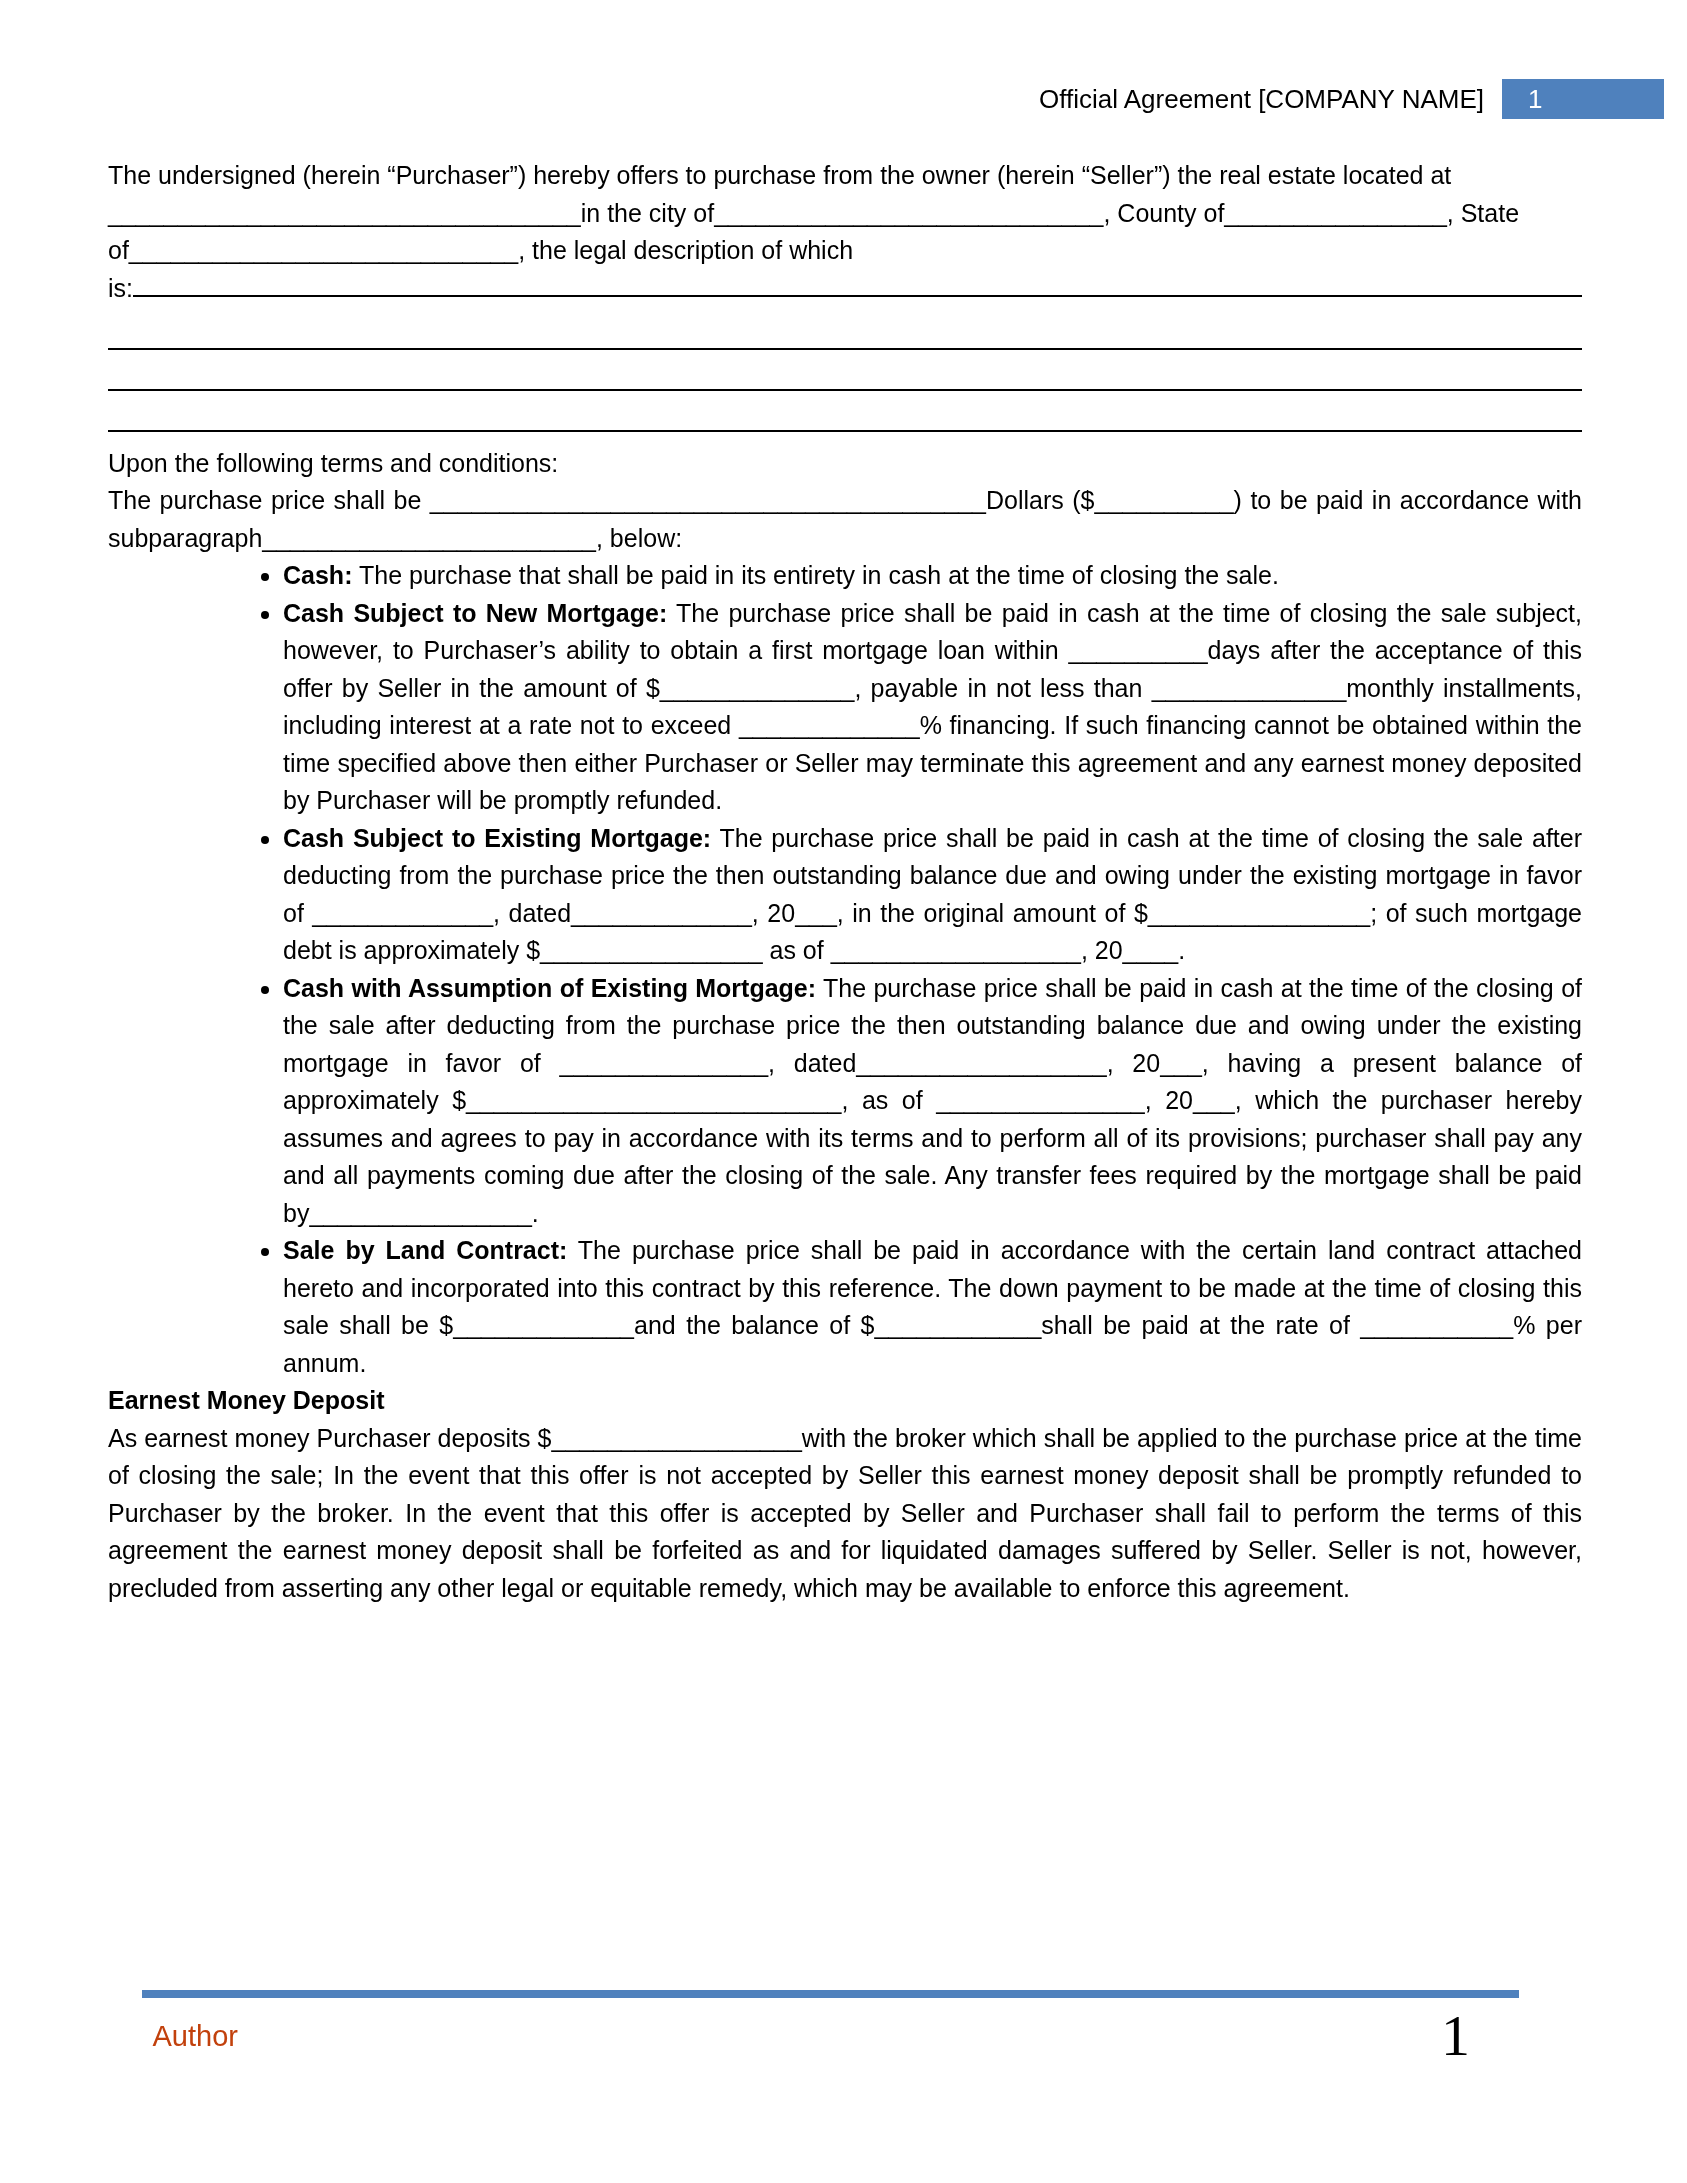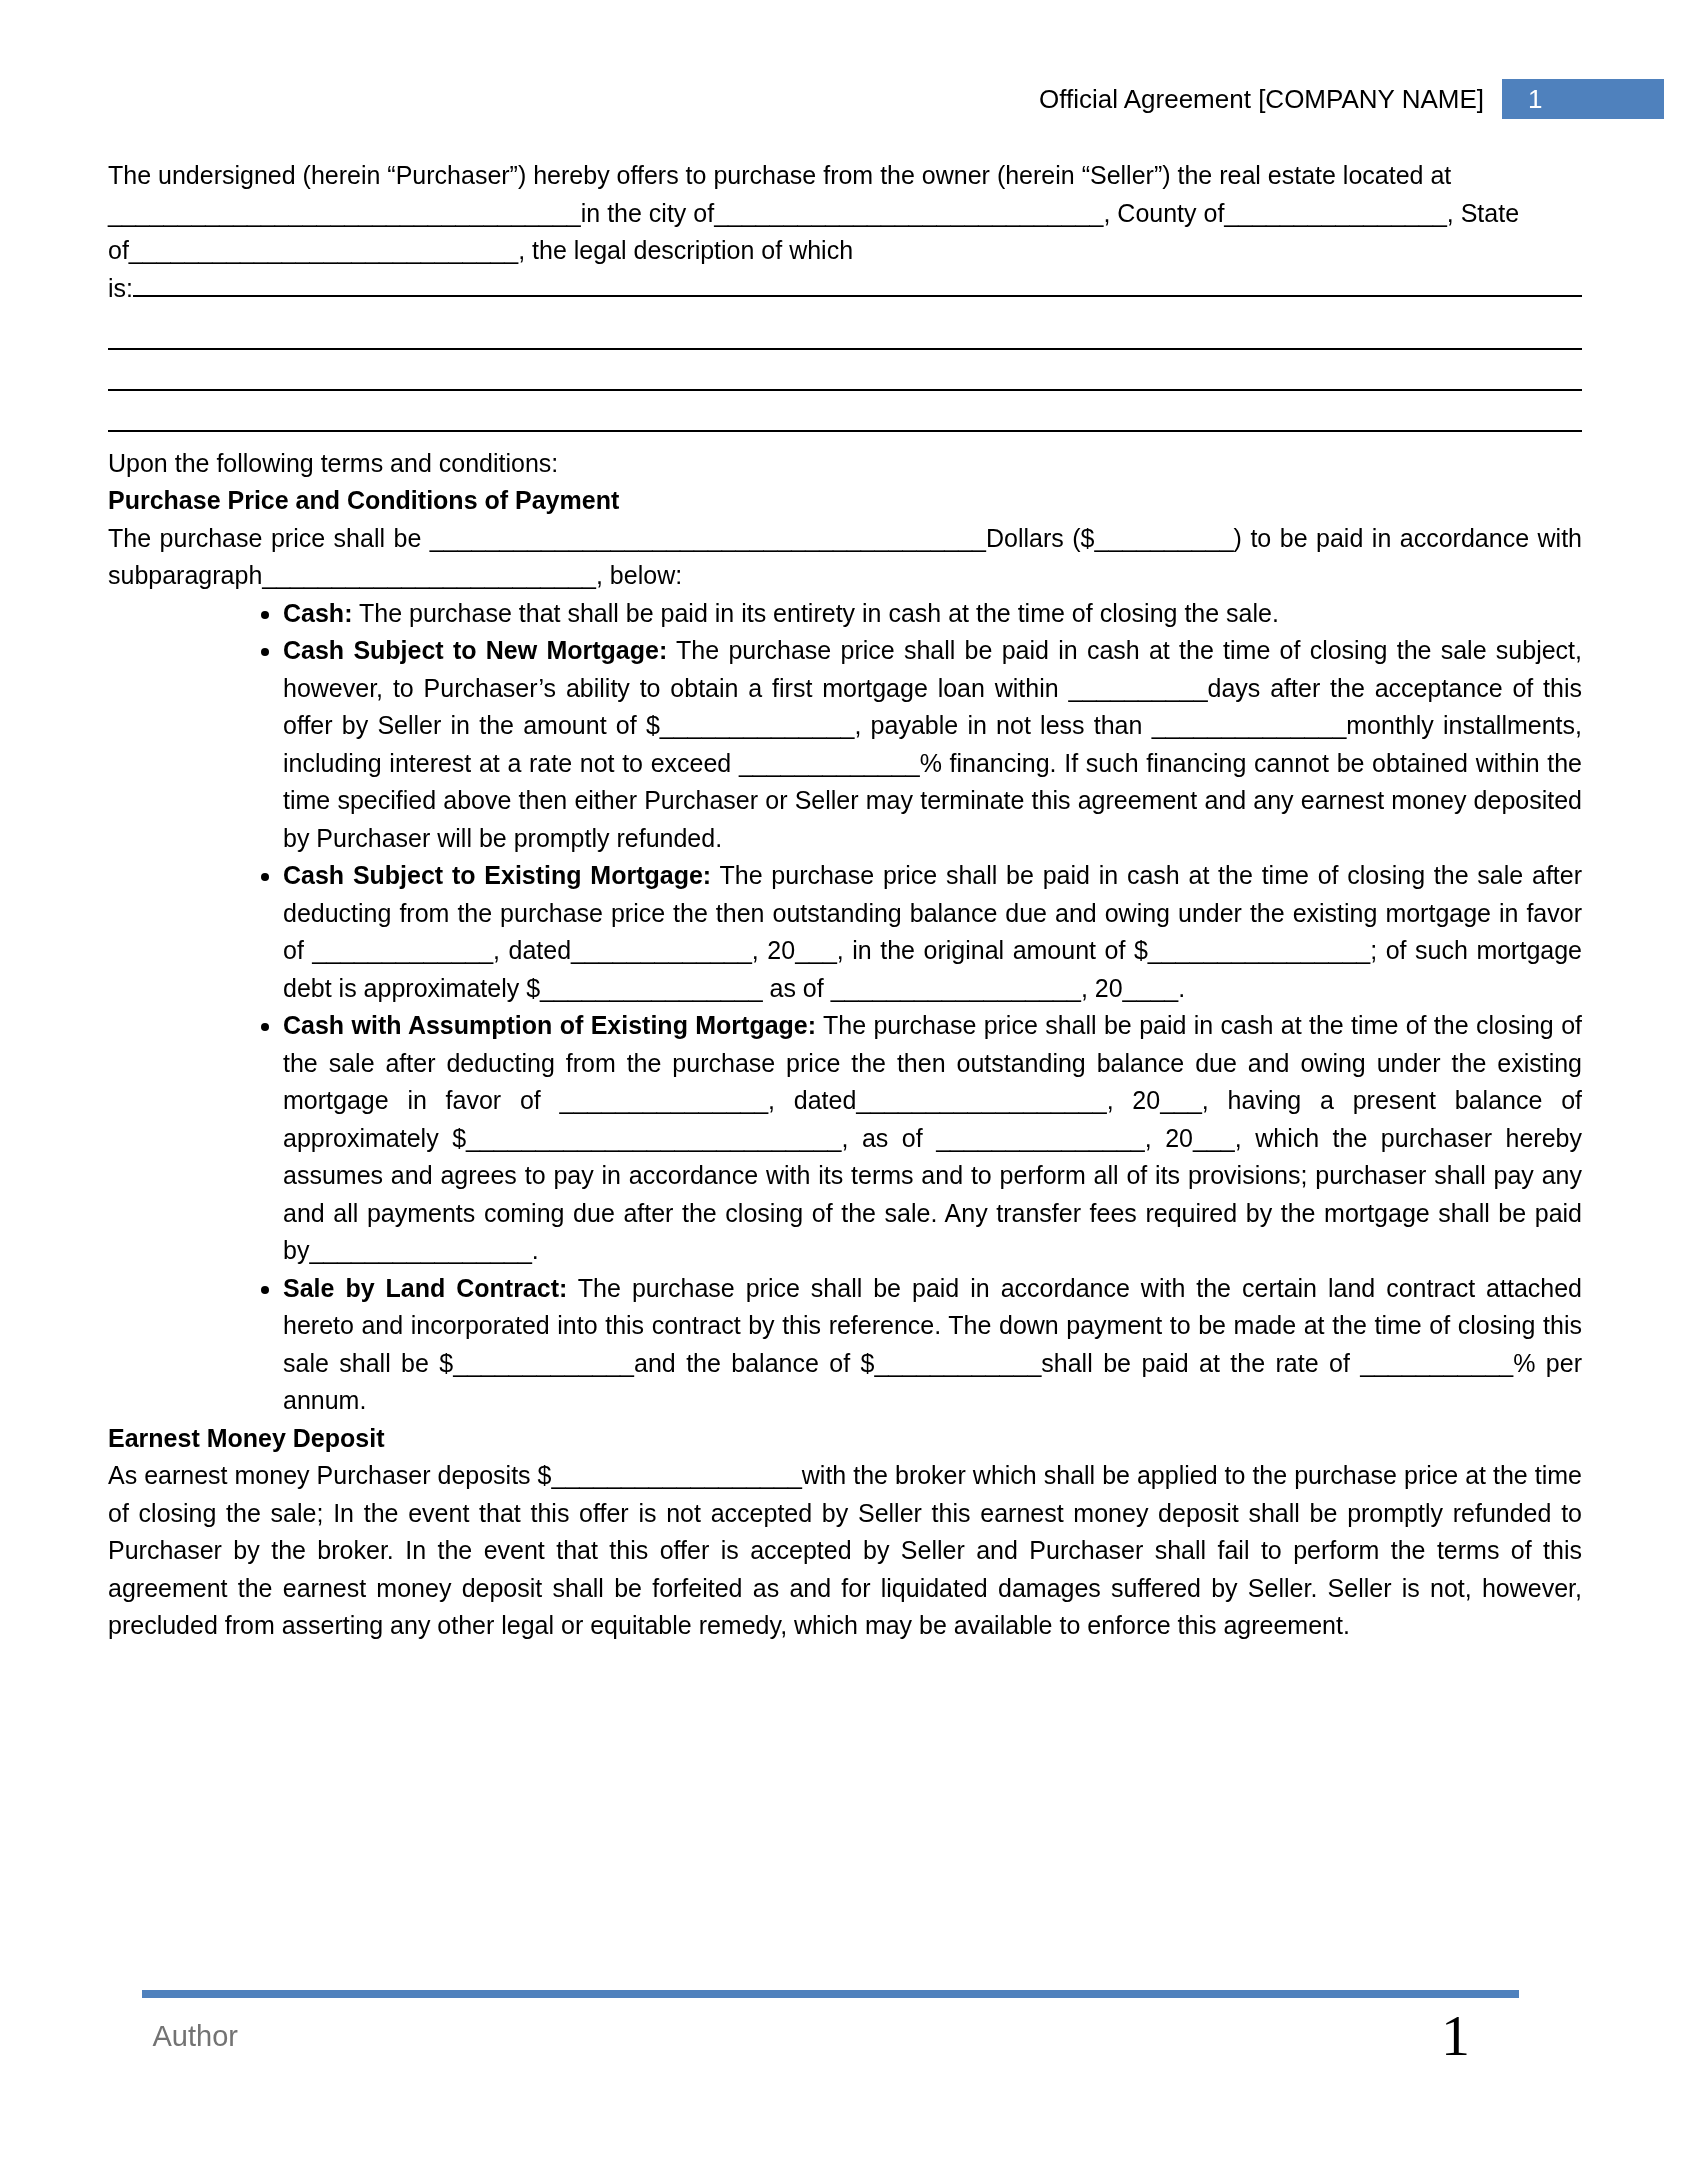--- a/index.html
+++ b/index.html
@@ -38,21 +38,21 @@
   .terms-intro{margin-top:13px;}
   .bold-head{font-weight:bold;}
   .p-justify{text-align:justify;}
   ul.clauses{margin:0;padding-left:175px;list-style:disc outside;}
   ul.clauses li{text-align:justify;}
   ul.clauses li b{font-weight:bold;}
   
   .footer{position:absolute;left:142px;top:1990px;width:1377px;}
   .footer-rule{height:7.9px;background:#4F81BD;}
   .footer-row{display:flex;justify-content:space-between;align-items:flex-start;margin-top:8.7px;}
-  .footer-author{font-size:29px;color:#737373;padding-left:10.5px;padding-top:8.7px;}
+  .footer-author{font-size:29px;color:#c2410c;padding-left:10.5px;padding-top:8.7px;}
   .footer-pagenum{
     font-family:"Liberation Serif", serif;
     font-size:58px;line-height:1;color:#000;margin-right:49px;
   }
 </style>
 </head>
 <body>
 
 <div class="page">
 
@@ -70,21 +70,20 @@
 
     <div class="line-row">
       <span class="lbl">is:</span>
       <span class="fill-blank"></span>
     </div>
     <div class="ruled"></div>
     <div class="ruled"></div>
     <div class="ruled"></div>
 
     <p class="terms-intro">Upon the following terms and conditions:</p>
-    <p class="bold-head">Purchase Price and Conditions of Payment</p>
     <p class="p-justify">The purchase price shall be ________________________________________Dollars ($__________) to be paid in accordance with subparagraph________________________, below:</p>
 
     <ul class="clauses">
       <li><b>Cash:</b><span> The purchase that shall be paid in its entirety in cash at the time of closing the sale.</span></li>
       <li><b>Cash Subject to New Mortgage:</b><span> The purchase price shall be paid in cash at the time of closing the sale subject, however, to Purchaser’s ability to obtain a first mortgage loan within __________days after the acceptance of this offer by Seller in the amount of $______________, payable in not less than ______________monthly installments, including interest at a rate not to exceed _____________% financing.  If such financing cannot be obtained within the time specified above then either Purchaser or Seller may terminate this agreement and any earnest money deposited by Purchaser will be promptly refunded.</span></li>
       <li><b>Cash Subject to Existing Mortgage:</b><span> The purchase price shall be paid in cash at the time of closing the sale after deducting from the purchase price the then outstanding balance due and owing under the existing mortgage in favor of _____________, dated_____________, 20___, in the original amount of $________________; of such mortgage debt is approximately $________________ as of __________________, 20____.</span></li>
       <li><b>Cash with Assumption of Existing Mortgage:</b><span> The purchase price shall be paid in cash at the time of the closing of the sale after deducting from the purchase price the then outstanding balance due and owing under the existing mortgage in favor of _______________, dated__________________, 20___, having a present balance of approximately $___________________________, as of _______________, 20___, which the purchaser hereby assumes and agrees to pay in accordance with its terms and to perform all of its provisions; purchaser shall pay any and all payments coming due after the closing of the sale.  Any transfer fees required by the mortgage shall be paid by________________.</span></li>
       <li><b>Sale by Land Contract:</b><span> The purchase price shall be paid in accordance with the certain land contract attached hereto and incorporated into this contract by this reference.  The down payment to be made at the time of closing this sale shall be $_____________and the balance of $____________shall be paid at the rate of ___________% per annum.</span></li>
     </ul>
 

